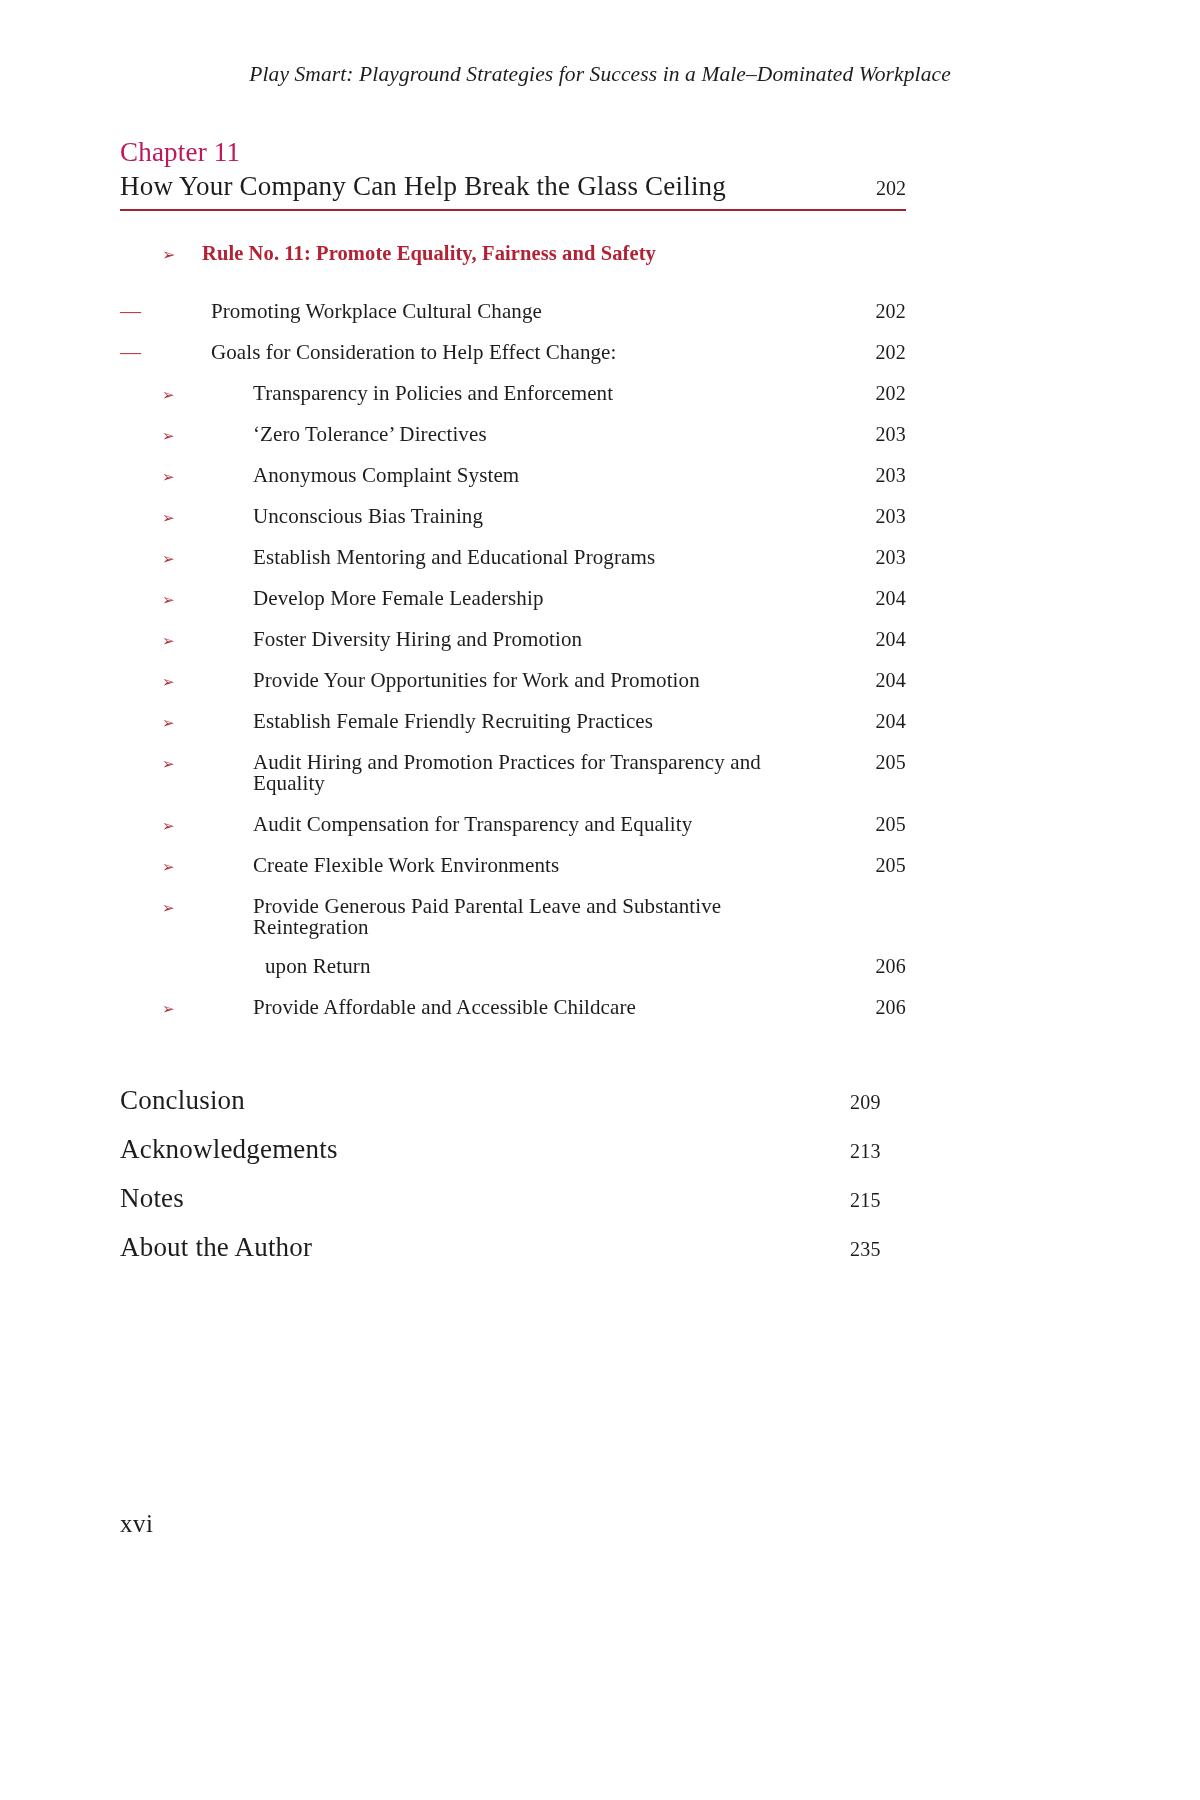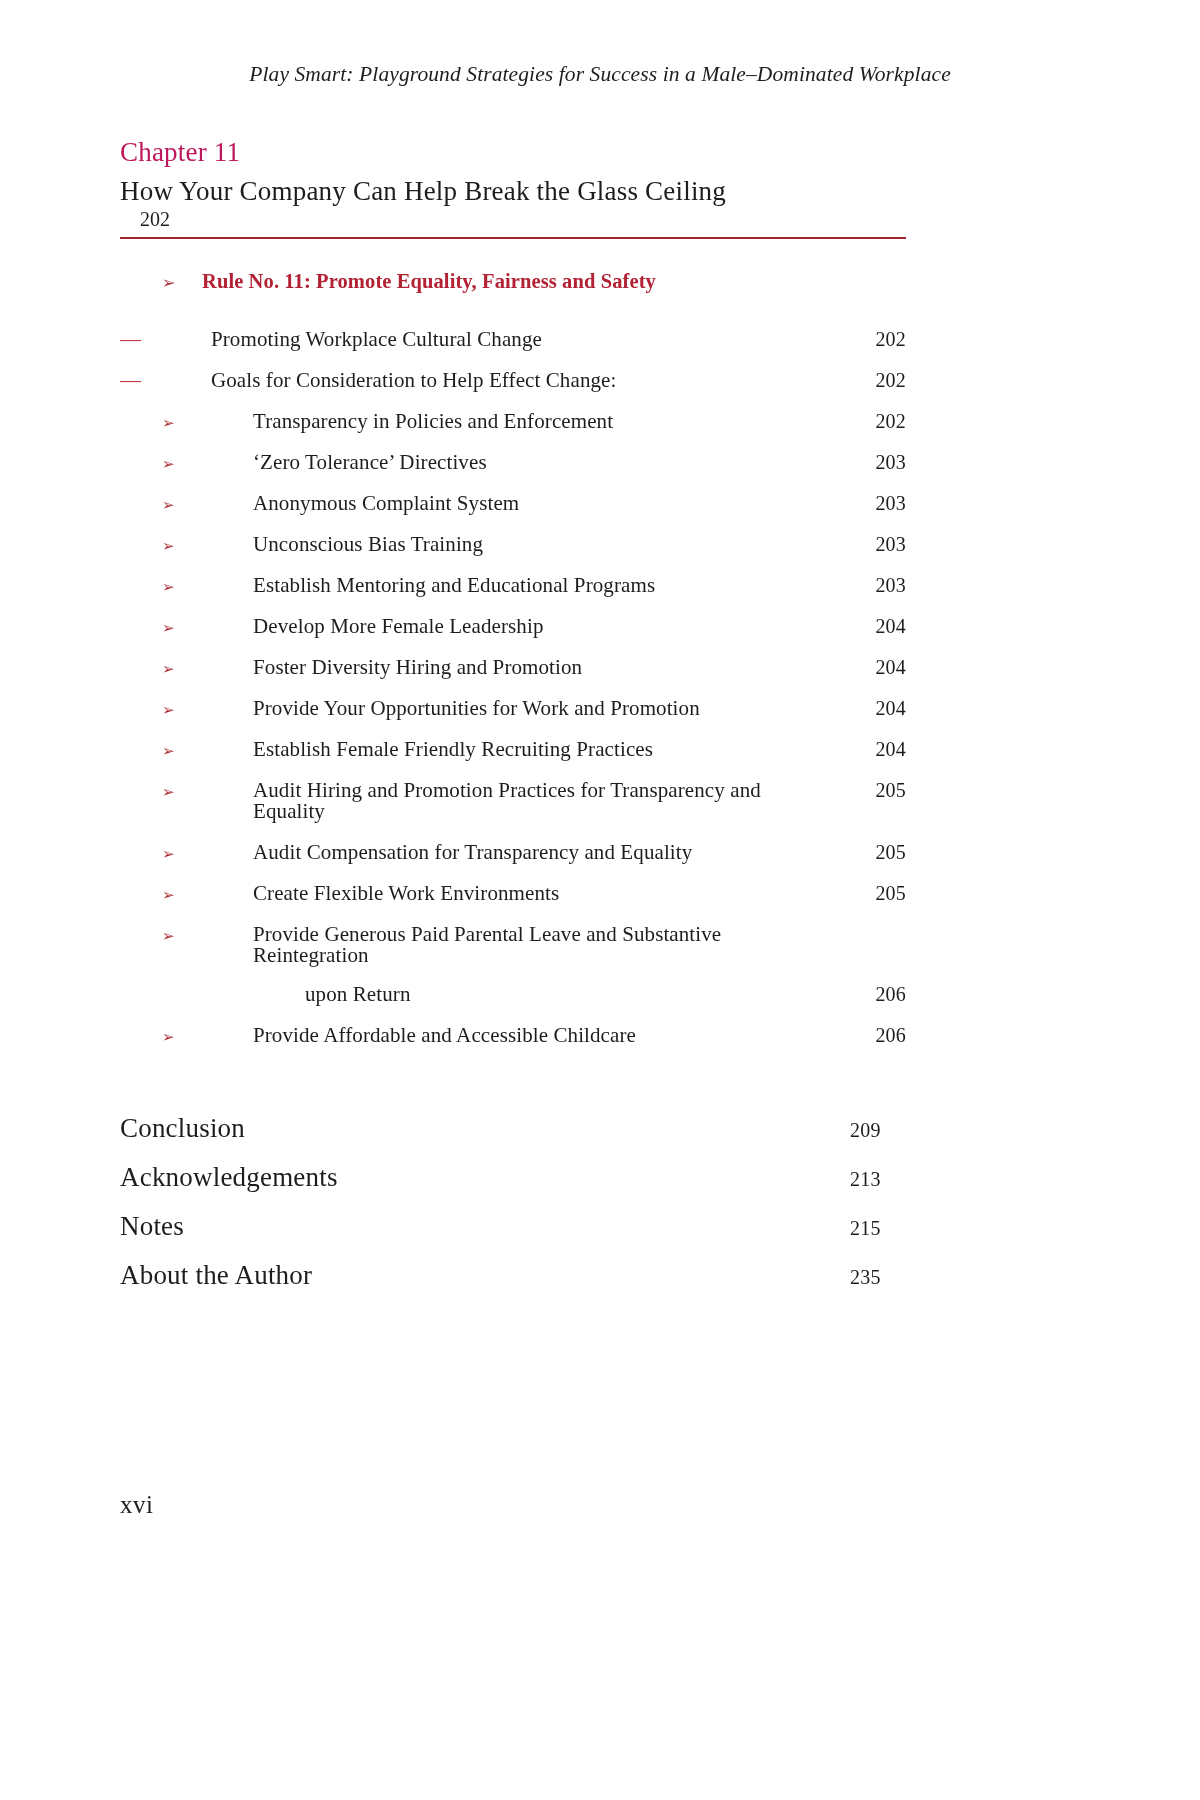--- a/index.html
+++ b/index.html
@@ -48,22 +48,20 @@
   .chapter-label {
     font-size: 27px;
     line-height: 1.28;
     color: #be185d;
     letter-spacing: 0.2px;
   }
   .chapter-title-row {
     display: flex;
     align-items: baseline;
     justify-content: space-between;
-    margin-top: 5px;
-    flex-direction: column;
   }
   .chapter-title {
     font-size: 27px;
     line-height: 1.25;
     letter-spacing: 0.2px;
     white-space: nowrap;
   }
   .chapter-page {
     font-size: 20px;
     padding-left: 20px;
@@ -141,21 +139,20 @@
     width: 56px;
     text-align: right;
     font-size: 20px;
     letter-spacing: 0.2px;
   }
   
   .row.cont {
     margin-left: 42px;
     padding-top: 8px;
     padding-bottom: 10px;
-    gap: 40px;
   }
   .row.cont .bullet {
     flex: 0 0 46px;
   }
   .row.cont .label {
     padding-left: 12px;
   }
   .row.nopage .pageno {
     visibility: hidden;
   }
@@ -180,21 +177,21 @@
     width: 56px;
     text-align: left;
     font-size: 20px;
     letter-spacing: 0.2px;
   }
 
   
   .folio {
     position: absolute;
     left: 120px;
-    bottom: 101px;
+    bottom: 82px;
     font-size: 25px;
     color: #1d1d1d;
     letter-spacing: 0.5px;
   }
 </style>
 </head>
 <body>
 
 <div class="page">
 

